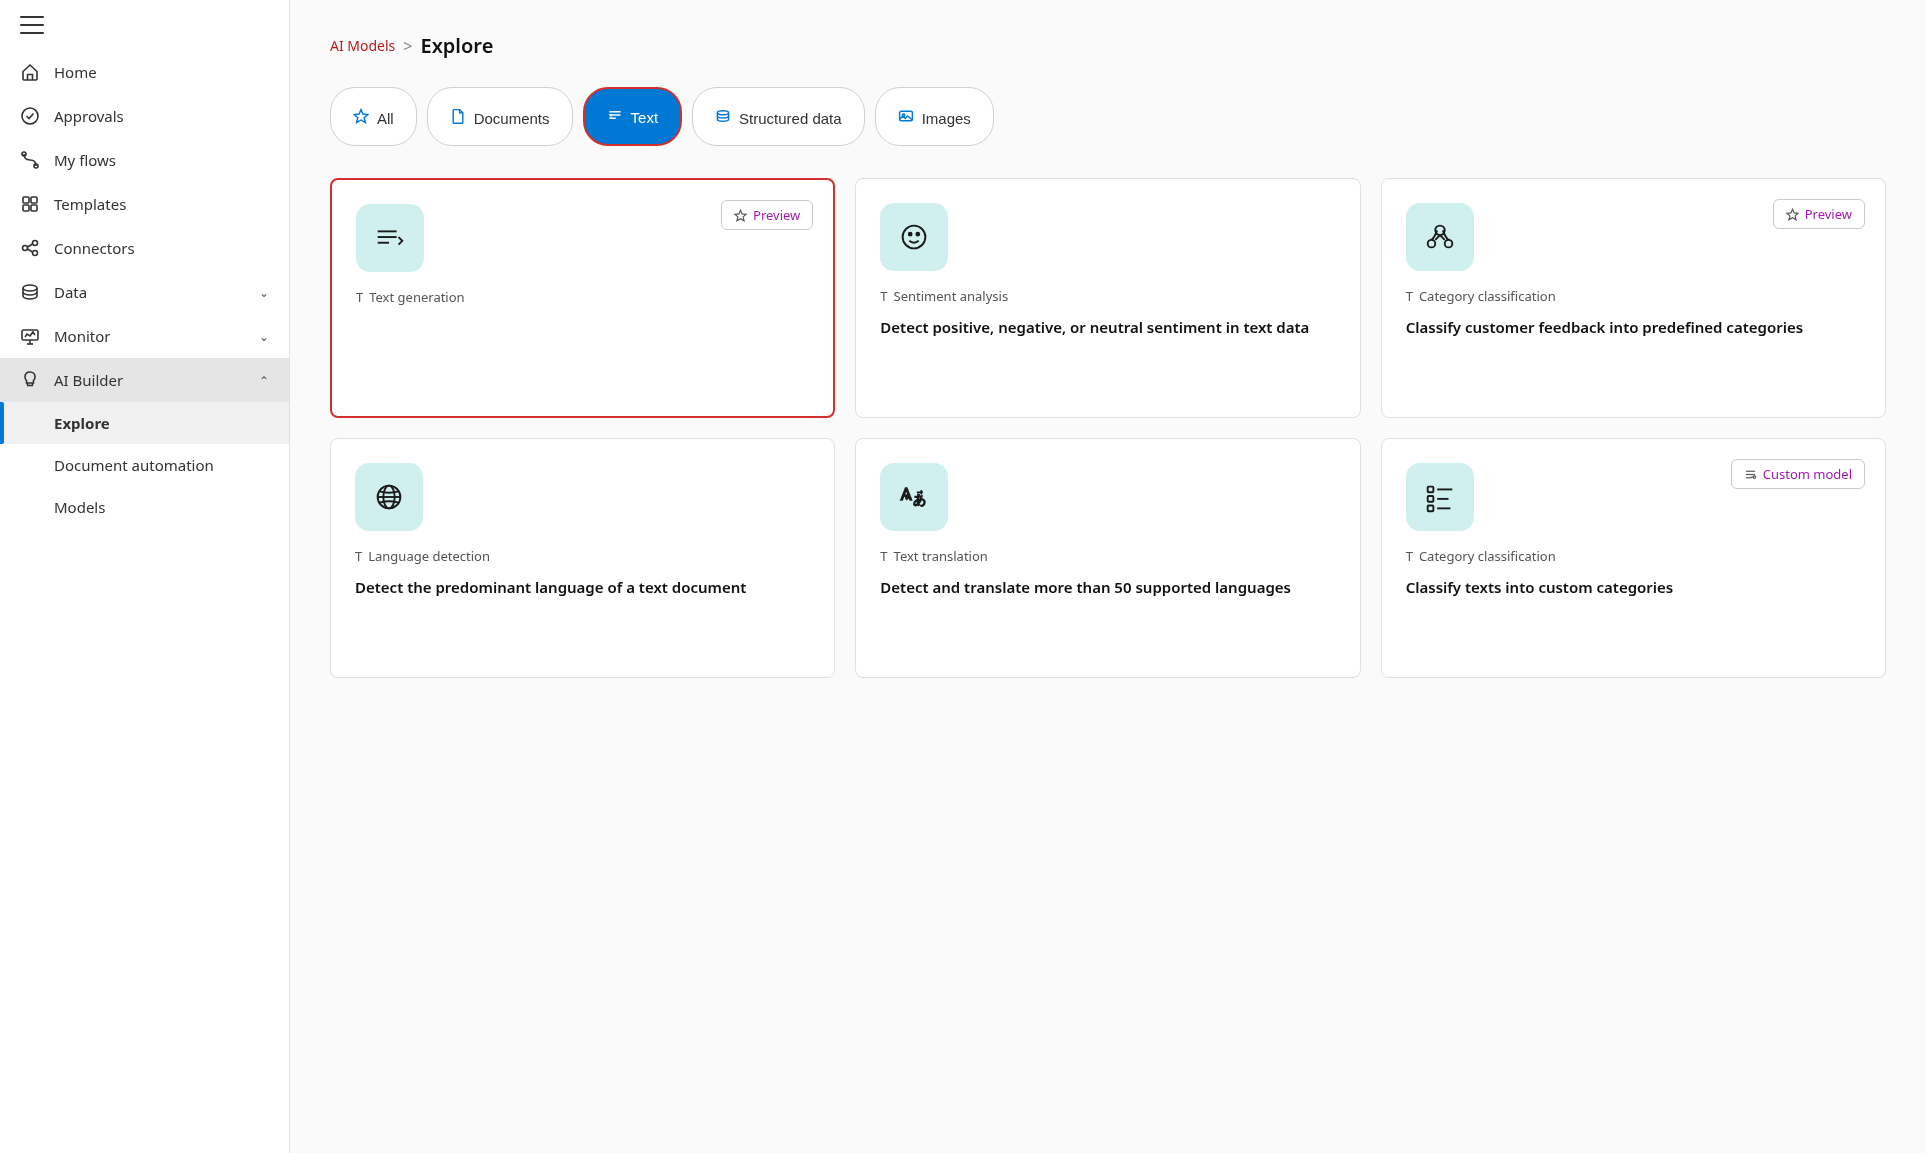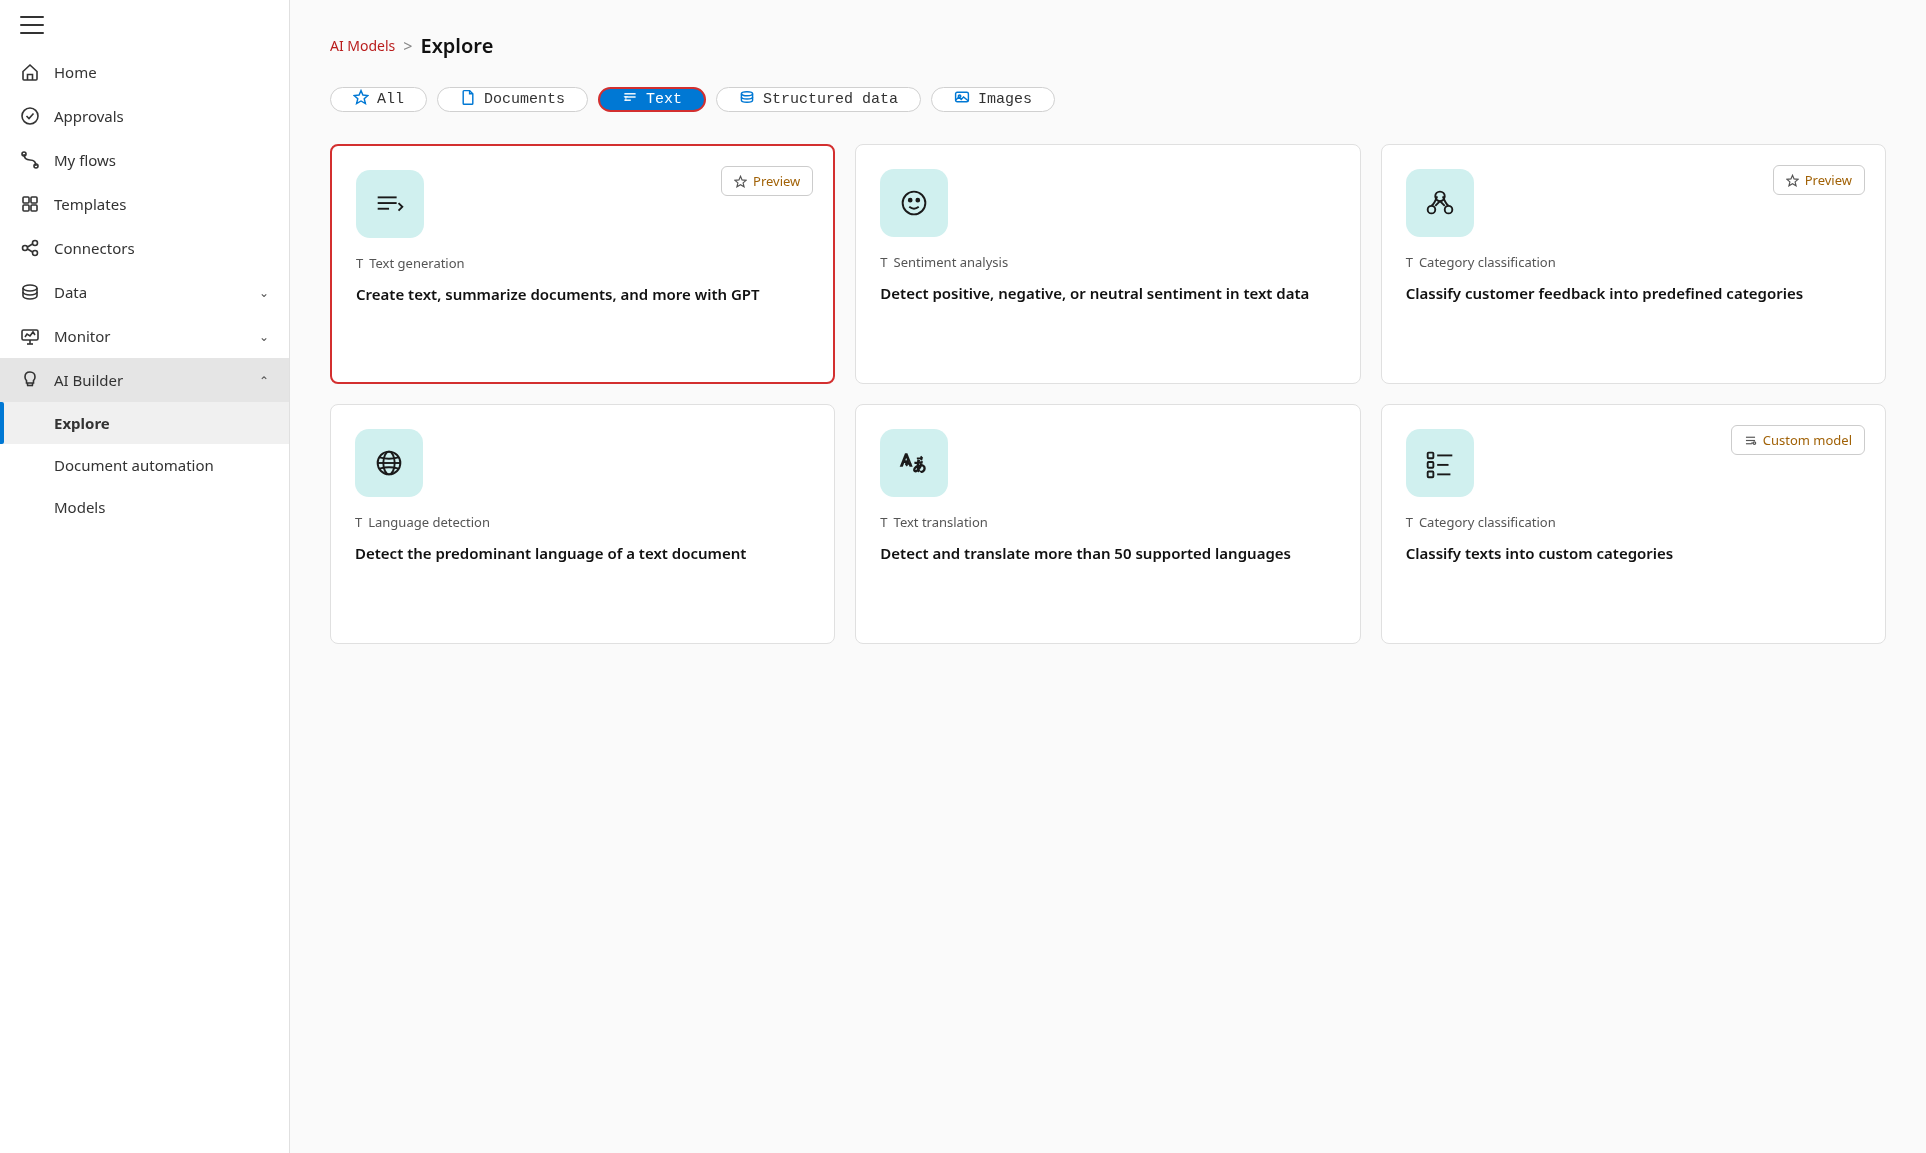--- a/index.html
+++ b/index.html
@@ -119,30 +119,30 @@
 
     
     .tabs {
       display: flex;
       gap: 10px;
       margin-bottom: 32px;
       flex-wrap: wrap;
     }
     .tab-btn {
       display: flex;
-      align-items: center;
+      align-items: flex-end;
       gap: 8px;
-      padding: 0 22px;
+      padding: 18px 22px;
       border: 1.5px solid #d0d0d0;
       border-radius: 25px;
       background: #fff;
       cursor: pointer;
       font-size: 15px;
       color: #333;
-      font-family: Liberation Mono, monospace;
+      font-family: Liberation Sans, sans-serif;
     }
     .tab-btn.active {
       background: #0078d4;
       color: #fff;
       border-color: #0078d4;
     }
     .tab-btn.selected-outline {
       border: 2.5px solid #d32f2f;
     }
 
@@ -185,21 +185,21 @@
       position: absolute;
       top: 20px;
       right: 20px;
       display: flex;
       align-items: center;
       gap: 6px;
       border: 1px solid #ccc;
       border-radius: 6px;
       padding: 5px 12px;
       font-size: 13px;
-      color: #a16207;
+      color: #a21caf;
       background: #fff;
     }
     .card-category {
       display: flex;
       align-items: center;
       gap: 6px;
       font-size: 13px;
       color: #555;
       margin-top: 4px;
     }
@@ -406,21 +406,20 @@
       <div class="card-badge">
         <svg width="13" height="13" viewBox="0 0 20 20" fill="none" stroke="#555" stroke-width="1.8">
           <polygon points="10,2 12.4,7.6 18.5,8.2 14,12.2 15.5,18.2 10,15 4.5,18.2 6,12.2 1.5,8.2 7.6,7.6"></polygon>
         </svg>
         <span>Preview</span>
       </div>
       <div class="card-category">
         <span style="font-size:13px;color:#555;font-style:normal;">T</span>
         <span>Text generation</span>
       </div>
-      <div class="card-title">Create text, summarize documents, and more with GPT</div>
     </div>
 
     <div class="card">
       <div class="card-icon-wrap">
         <svg width="38" height="38" viewBox="0 0 38 38" fill="none" stroke="#1a1a1a" stroke-width="2">
           <circle cx="19" cy="19" r="12"></circle>
           <circle cx="15" cy="16" r="1.5" fill="#1a1a1a"></circle>
           <circle cx="23" cy="16" r="1.5" fill="#1a1a1a"></circle>
           <path d="M14 23 Q19 27 24 23"></path>
         </svg>

